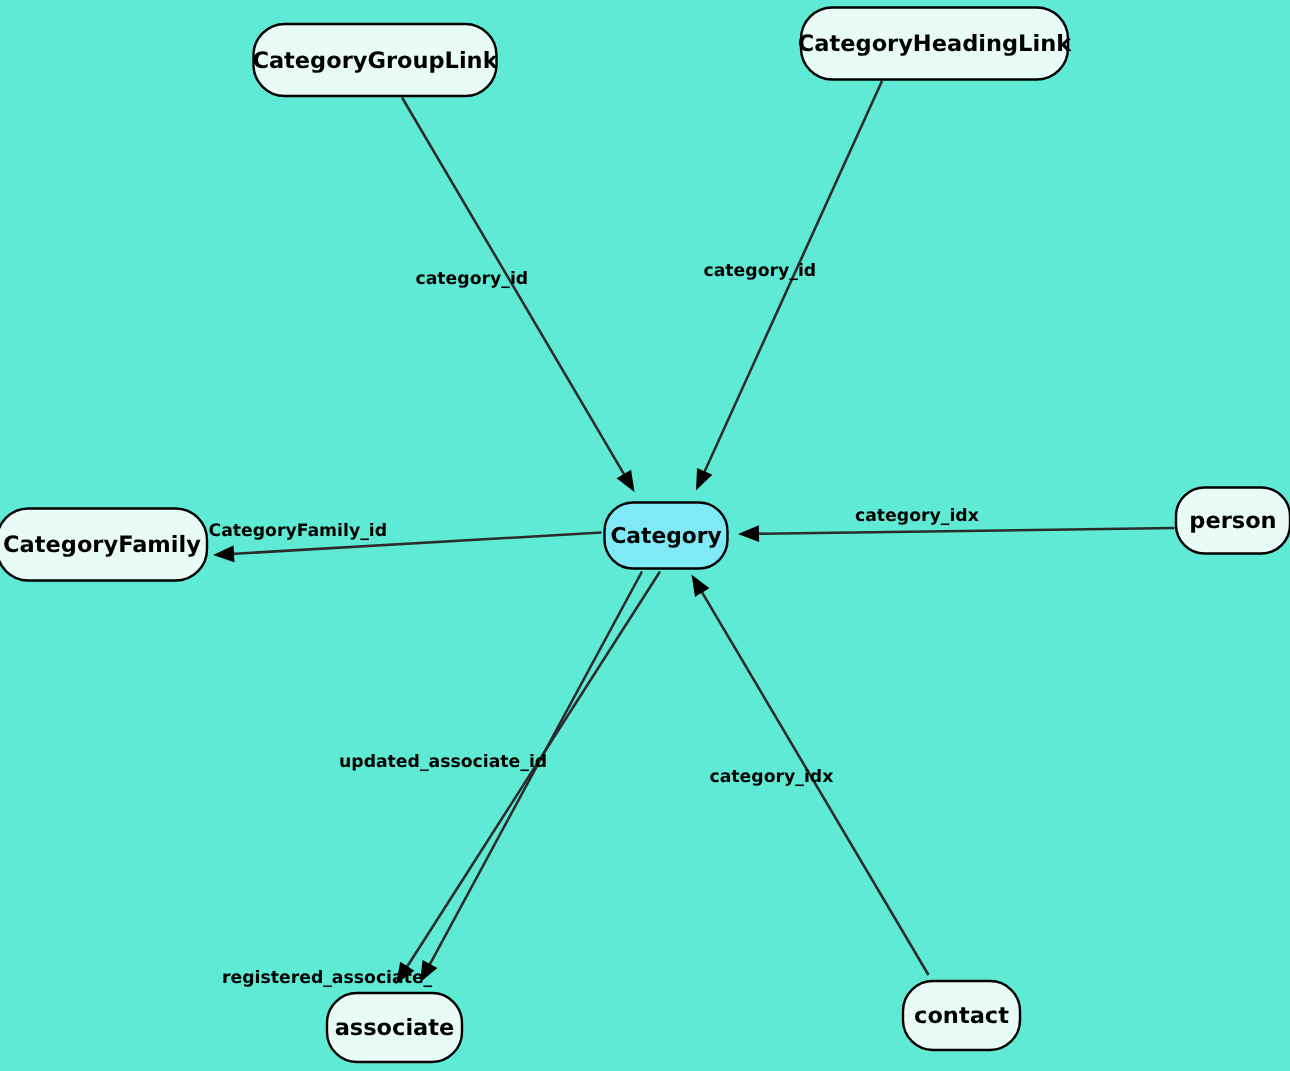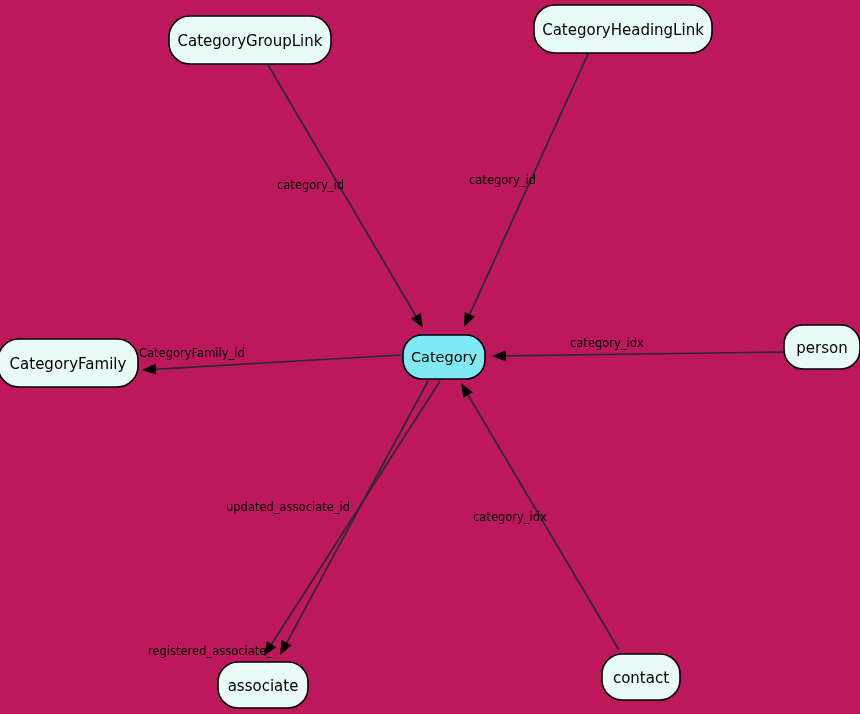--- a/index.html
+++ b/index.html
@@ -10,21 +10,22 @@
   body {
     width: 860px;
     height: 714px;
     overflow: hidden;
     font-family: "DejaVu Sans", sans-serif;
   }
   #diagram-root {
     position: relative;
     width: 860px;
     height: 714px;
-    background: #be185d;
+    background: #5eead4;
+    font-weight: bold;
   }
   svg#graph {
     display: block;
     width: 860px;
     height: 714px;
   }
   .node-shape {
     stroke: #000000;
     stroke-width: 1.6;
   }

